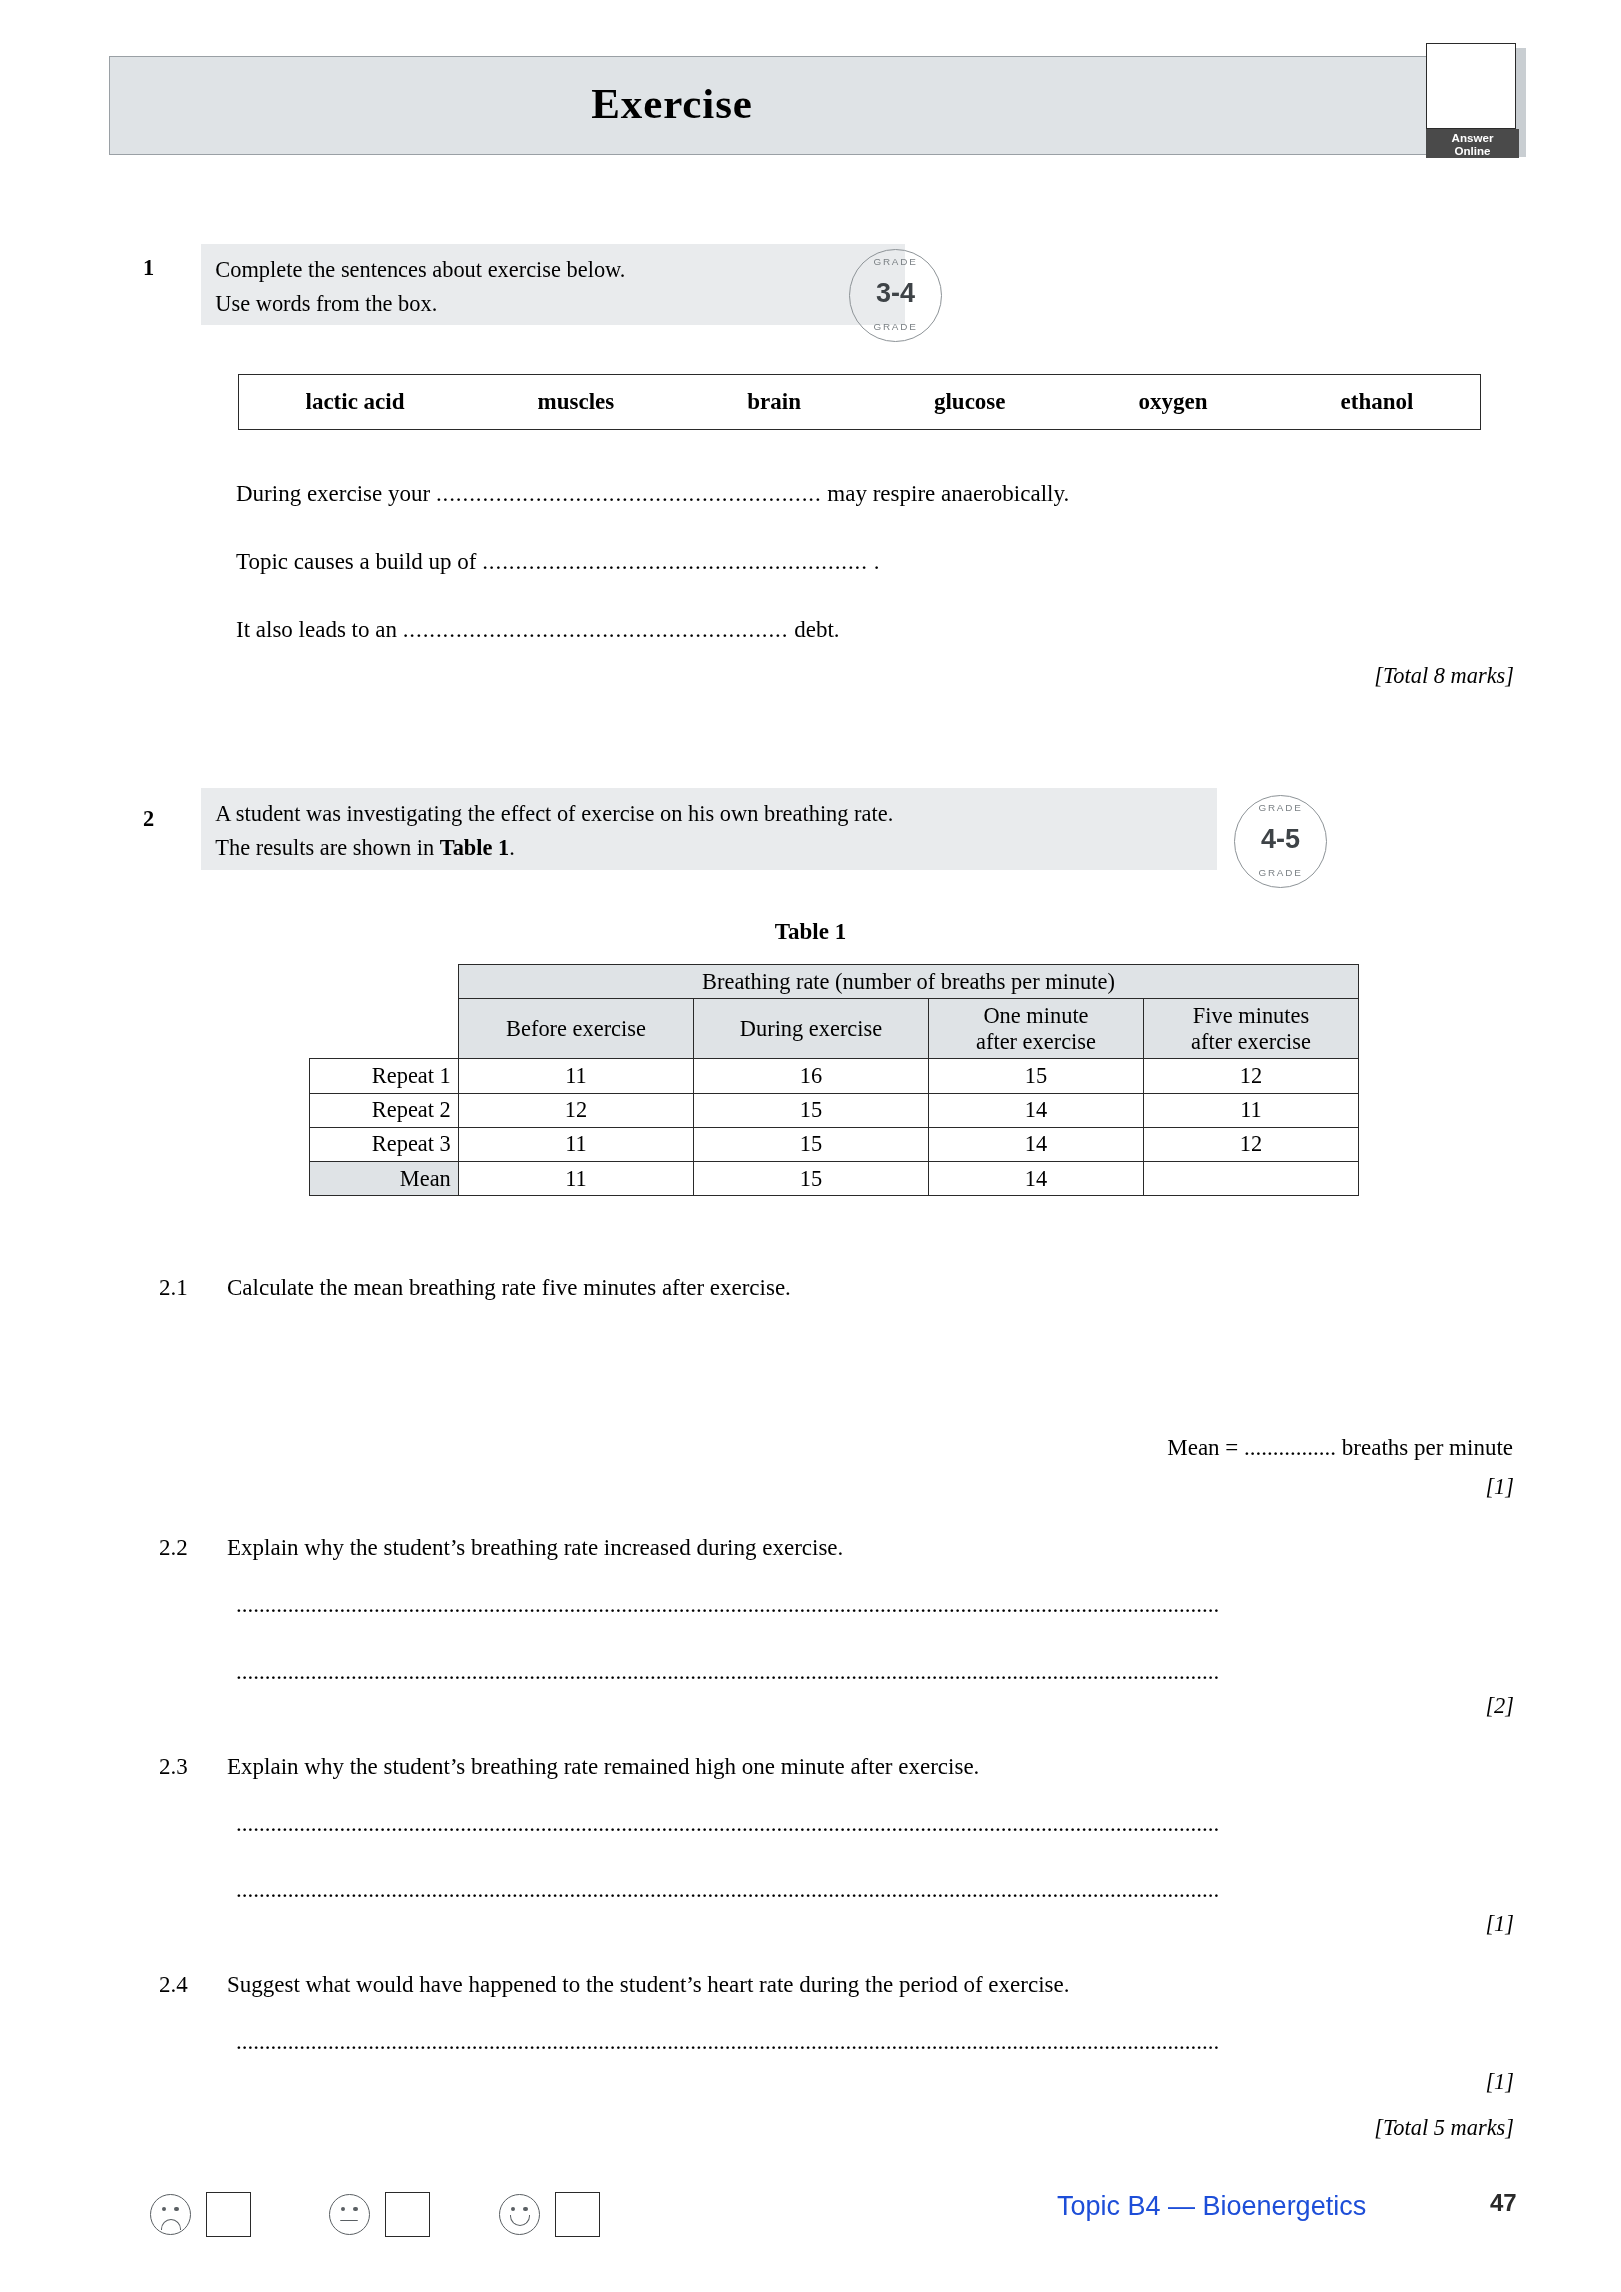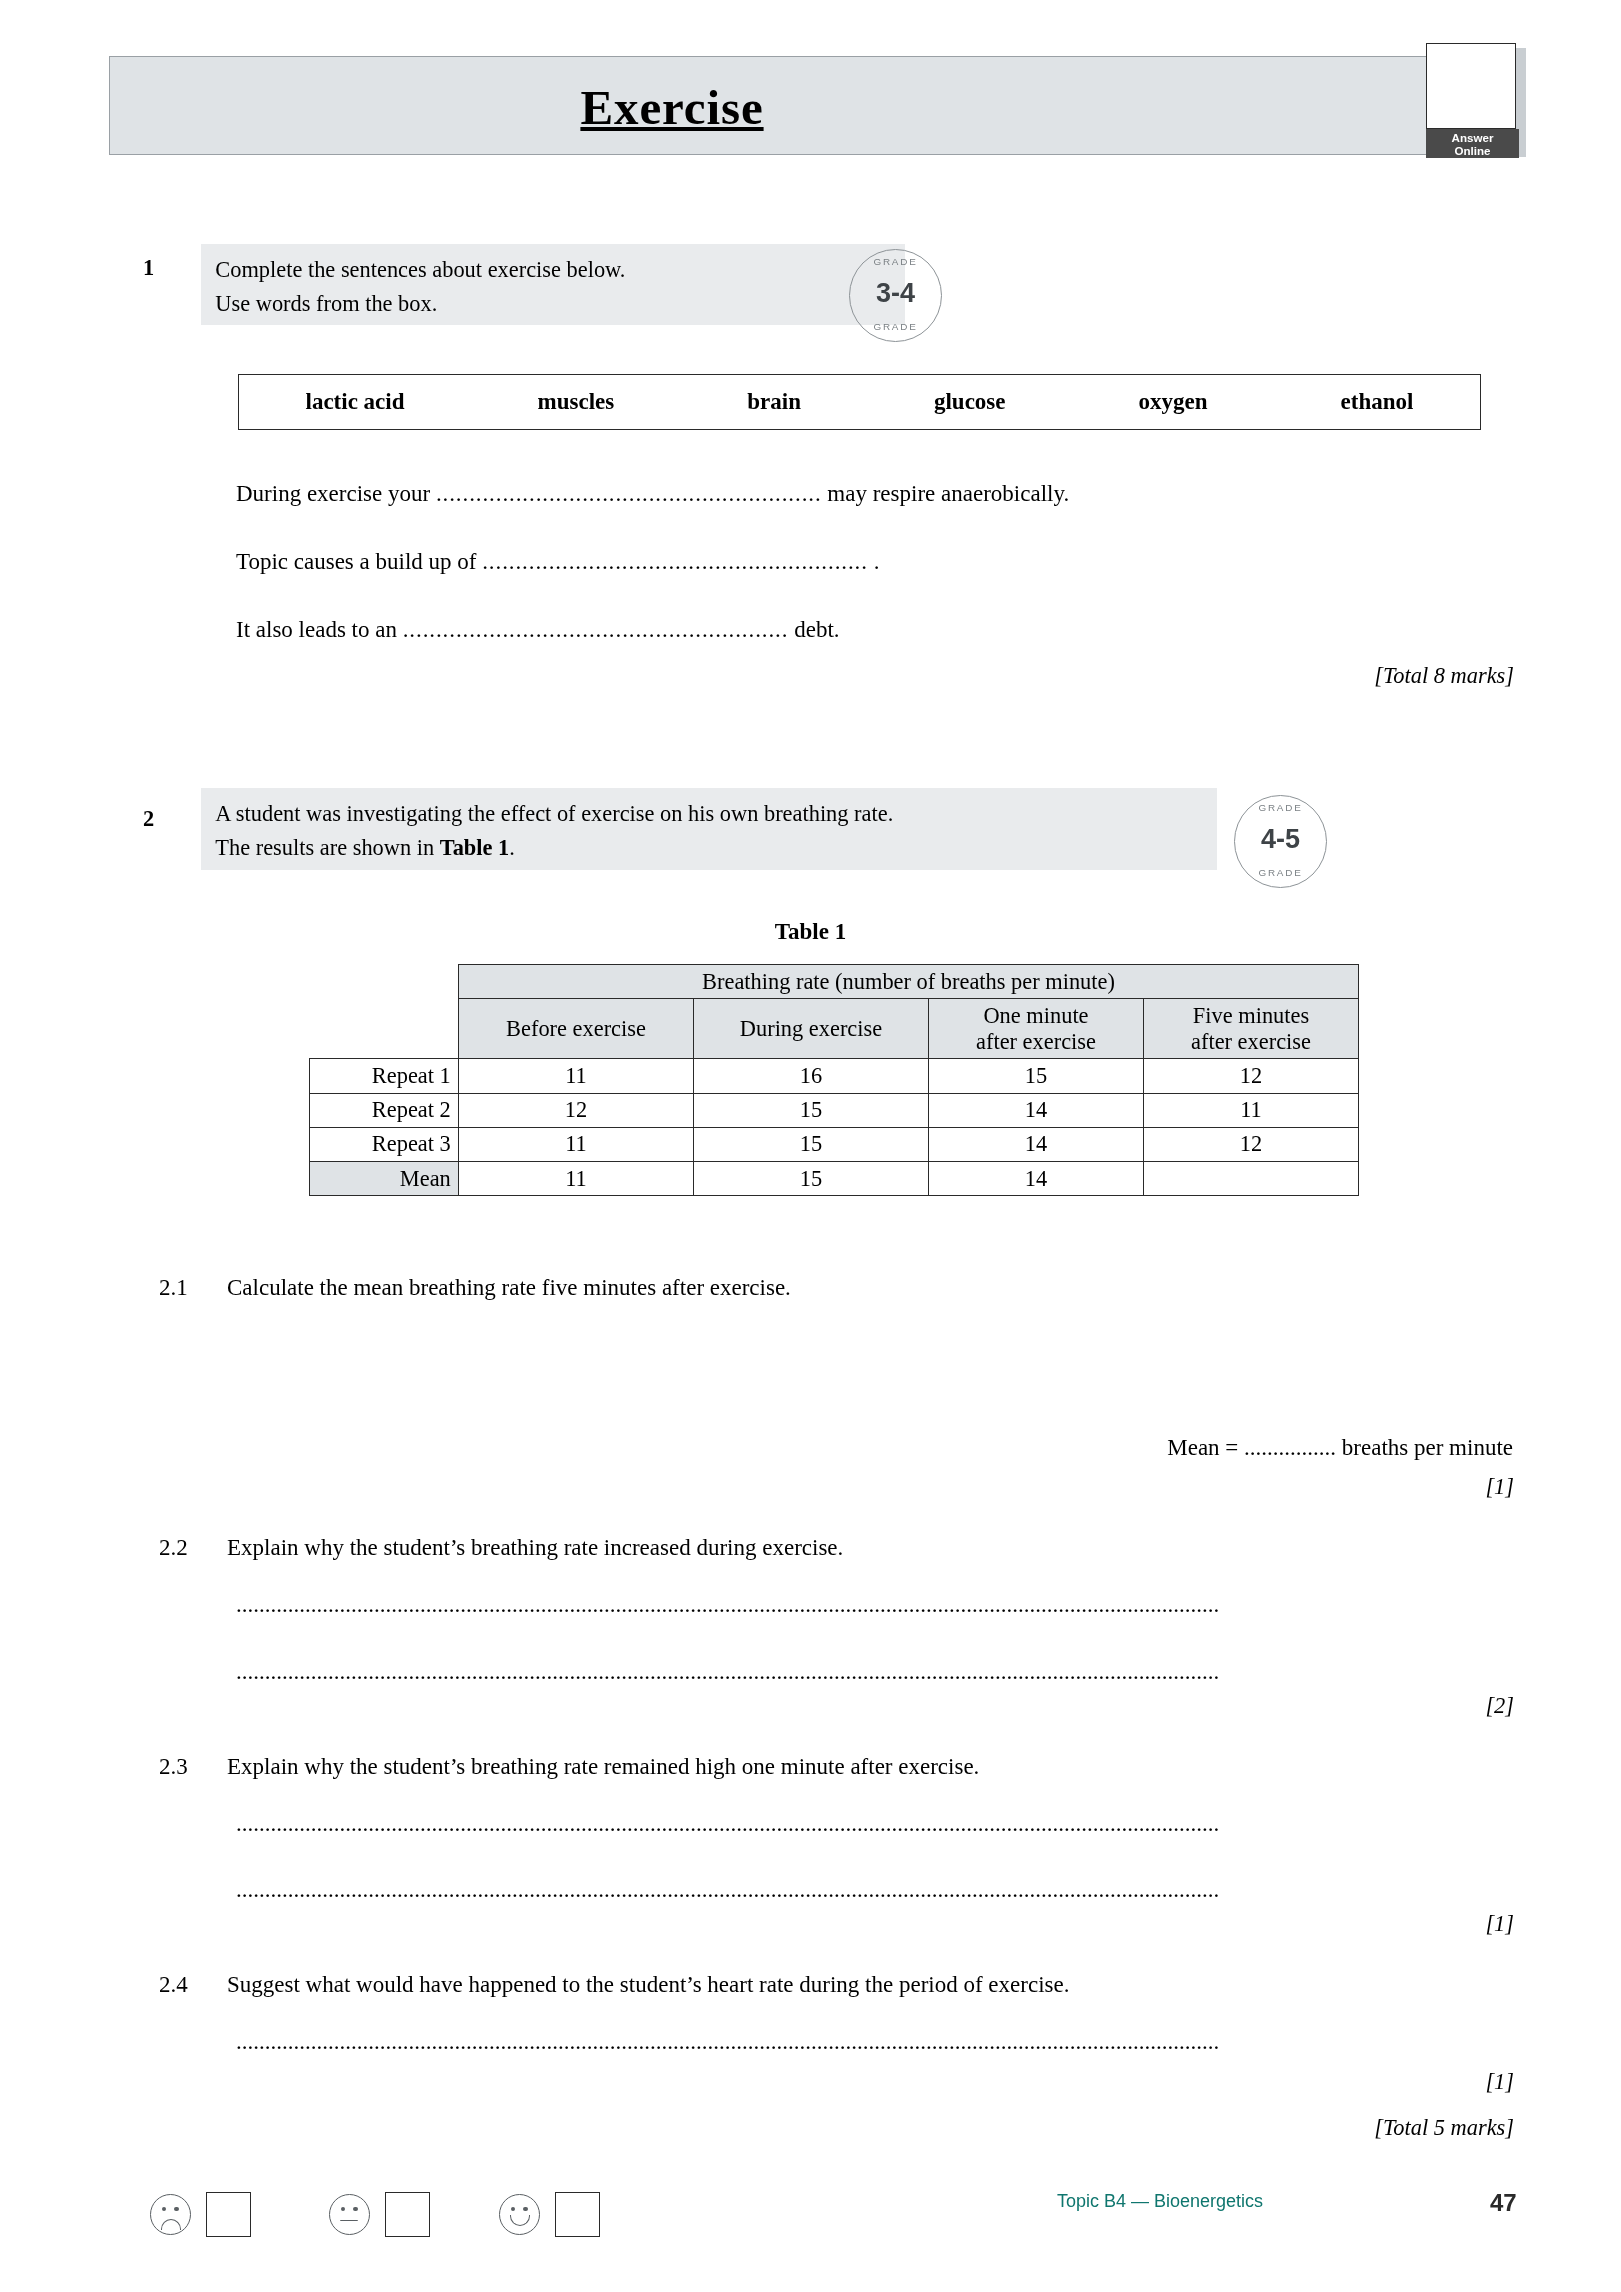--- a/index.html
+++ b/index.html
@@ -32,24 +32,23 @@
     background: #dfe3e6;
     border: 0.9px solid #9aa0a5;
     box-sizing: border-box;
   }
   .title-text {
     position: absolute;
     left: 0;
     top: 21.5px;
     width: 1124px;
     text-align: center;
-    font-size: 49px;
+    font-size: 43px;
     font-weight: bold;
     letter-spacing: 0.9px;
-    text-decoration: underline;
   }
   .answer-online {
     position: absolute;
     left: 1426px;
     top: 43px;
     width: 100px;
     height: 115px;
   }
   .answer-online .shadow {
     position: absolute;
@@ -277,22 +276,22 @@
     position: absolute;
     width: 45px; height: 45px;
     border: 1.8px solid #2a2a2a;
     box-sizing: border-box;
   }
   .footer-topic {
     position: absolute;
     left: 1057px;
     top: 2191px;
     font-family: "Liberation Sans", sans-serif;
-    font-size: 18px;
-    color: #0f766e;
+    font-size: 27px;
+    color: #1d4ed8;
   }
   .footer-page {
     position: absolute;
     left: 1490px;
     top: 2189px;
     font-family: "Liberation Sans", sans-serif;
     font-size: 24px;
     font-weight: bold;
     color: #2a2a2a;
   }

